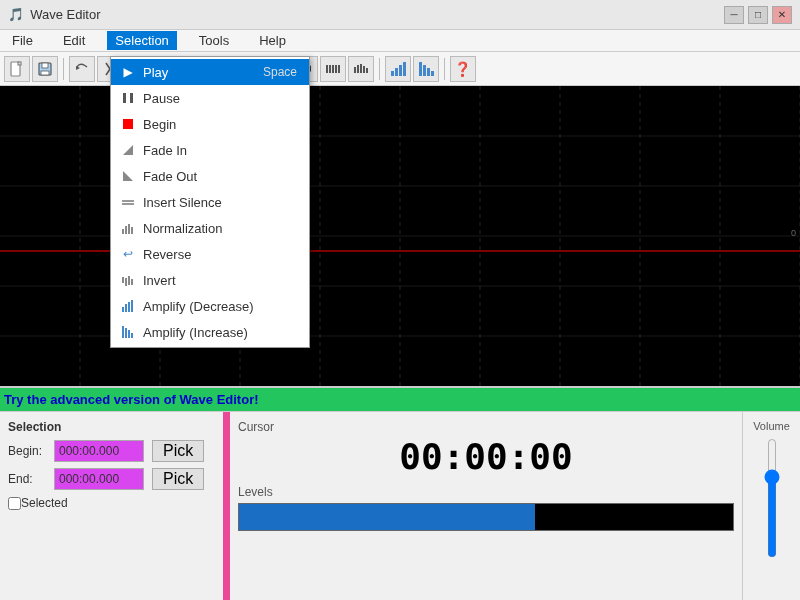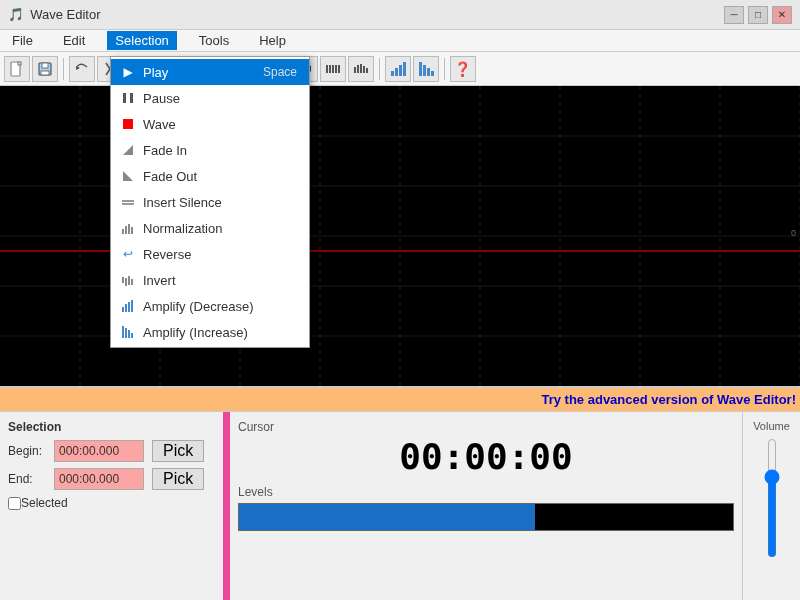--- a/index.html
+++ b/index.html
@@ -65,23 +65,23 @@
     
     .bottom-panel {
       background: #f0f0f0;
       border-top: 2px solid #ccc;
       height: calc(600px - 30px - 22px - 34px - 300px);
       min-height: 214px;
       display: flex;
       flex-direction: column;
     }
     .promo-bar {
-      background: #fdba74;
+      background: #22c55e;
       padding: 4px;
-      text-align: right;
+      text-align: left;
       border-bottom: 1px solid #ccc;
       font-size: 13px;
       color: #0000cc;
       font-weight: bold;
       cursor: pointer;
     }
     .bottom-content {
       display: flex;
       flex: 1;
     }
@@ -89,21 +89,21 @@
       width: 230px;
       border-right: 7px solid #ec4899;
       padding: 8px;
     }
     .section-title { font-size: 12px; font-weight: bold; margin-bottom: 6px; color: #333; }
     .field-row { display: flex; align-items: center; margin-bottom: 6px; gap: 8px; }
     .field-label { width: 38px; font-size: 12px; color: #333; }
     .field-input {
       width: 90px; height: 22px;
       border: 1px solid #aaa;
-      background: #fca5a5;
+      background: #d946ef;
       font-size: 12px;
       padding: 2px 4px;
       color: #333;
     }
     .pick-btn {
       height: 22px; padding: 0 10px;
       background: #e0e0e0;
       border: 1px solid #aaa;
       cursor: pointer;
       font-size: 16px;
@@ -368,21 +368,21 @@
     </div>
     <div class="dd-item-label">Pause</div>
   </div>
 
   <div class="dd-item">
     <div class="dd-item-icon">
       <svg width="14" height="14" viewBox="0 0 14 14">
           <rect x="2" y="2" width="10" height="10" fill="red"></rect>
         </svg>
     </div>
-    <div class="dd-item-label">Wave</div>
+    <div class="dd-item-label">Begin</div>
   </div>
 
   <div class="dd-item">
     <div class="dd-item-icon">
       <svg width="14" height="14" viewBox="0 0 14 14">
           <polygon points="2,12 12,2 12,12" fill="#888"></polygon>
         </svg>
     </div>
     <div class="dd-item-label">Fade In</div>
   </div>

